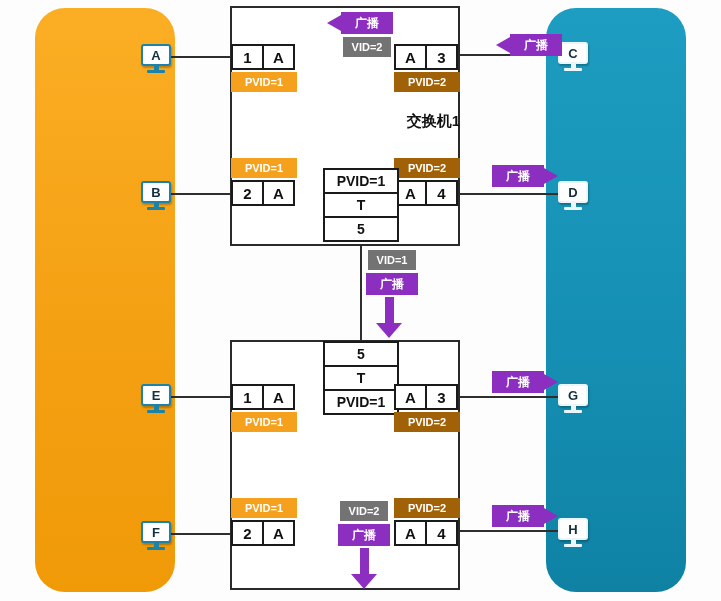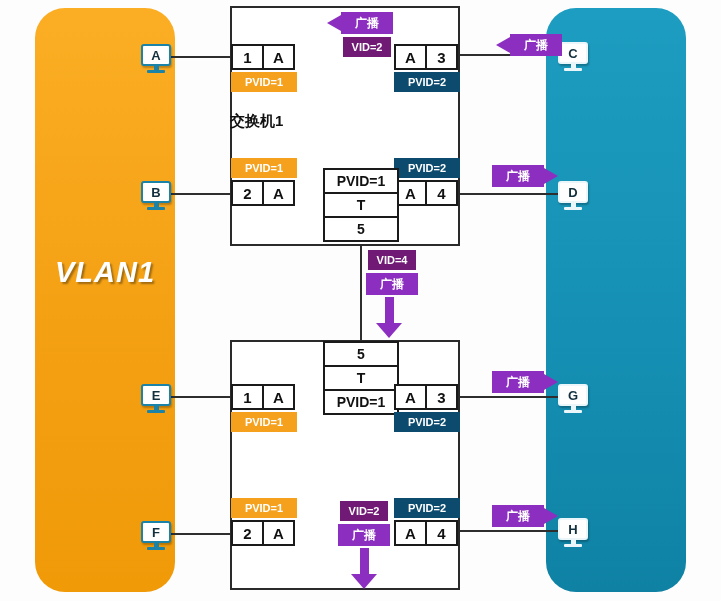--- a/index.html
+++ b/index.html
@@ -12,44 +12,44 @@
   .zone.teal   { left:546px; background:linear-gradient(180deg,#1d9dc1 0%,#1590b4 55%,#0f82a4 100%); }
   .zone-label { position:absolute; width:140px; text-align:center; font-size:29px; font-weight:bold;
                 font-style:italic; color:#ffffff; letter-spacing:1px;
                 text-shadow:2px 2px 2px rgba(0,0,0,0.35); z-index:2; }
 
   .hline { position:absolute; height:2px; background:#2e2e2e; z-index:1; }
   .vline { position:absolute; width:2px;  background:#2e2e2e; z-index:1; }
 
   .switchbox { position:absolute; left:230px; width:230px; background:#ffffff;
                border:2px solid #2a2a2a; z-index:2; }
-  .sw-label { position:absolute; left:230px; width:230px; text-align:left;
+  .sw-label { position:absolute; left:230px; width:230px; text-align:right;
               font-weight:bold; font-size:15px; color:#111; z-index:4; }
 
   .cells { position:absolute; display:flex; z-index:3; }
   .cell { width:33px; height:26px; background:#fff; border:2px solid #1a1a1a;
           font-weight:bold; font-size:15px; color:#111;
           display:flex; align-items:center; justify-content:center; }
   .cell + .cell { margin-left:-2px; }
 
   .tag { position:absolute; width:66px; height:20px; color:#fff; font-weight:bold; font-size:11px;
          display:flex; align-items:center; justify-content:center; z-index:3; }
   .tag.orange { background:#f5a11d; }
-  .tag.teal   { background:#0c4a6e;text-align:center; }
+  .tag.teal   { background:#a16207;text-align:center; }
 
   .vstack { position:absolute; z-index:3; }
   .vstack .vcell { width:76px; height:26px; background:#fff; border:2px solid #1a1a1a;
                    font-weight:bold; font-size:14px; color:#111;
                    display:flex; align-items:center; justify-content:center; }
   .vstack .vcell + .vcell { margin-top:-2px; }
 
   .bcast { position:absolute; width:52px; height:22px; background:#8c2fc0; color:#fff;
            font-weight:bold; font-size:12px; display:flex; align-items:center;
            justify-content:center; z-index:5; }
-  .vidbox { position:absolute; width:48px; height:20px; background:#701a75; color:#fff;
+  .vidbox { position:absolute; width:48px; height:20px; background:#737373; color:#fff;
             font-weight:bold; font-size:11px; display:flex; align-items:center;
             justify-content:center; z-index:5; }
   .arr-left  { position:absolute; width:0; height:0; border-top:8px solid transparent;
                border-bottom:8px solid transparent; border-right:14px solid #8c2fc0; z-index:5; }
   .arr-right { position:absolute; width:0; height:0; border-top:8px solid transparent;
                border-bottom:8px solid transparent; border-left:14px solid #8c2fc0; z-index:5; }
   .down-arrow { position:absolute; width:26px; z-index:5; }
   .down-arrow .stem { width:9px; height:26px; background:#8c2fc0; margin:0 auto; }
   .down-arrow .head { width:0; height:0; border-left:13px solid transparent;
                       border-right:13px solid transparent; border-top:15px solid #8c2fc0; }
@@ -64,21 +64,20 @@
   .pc.on-teal .screen { border-color:#eaf6fa; }
   .pc.on-teal .neck, .pc.on-teal .base { background:#eaf6fa; }
 </style>
 </head>
 <body>
 
 <div class="stage">
 
   <div class="zone orange"></div>
   <div class="zone teal"></div>
-  <div class="zone-label" style="left:35px;top:256px">VLAN1</div>
 
   <div class="hline" style="left:171px;top:56px;width:60px"></div>
   <div class="hline" style="left:171px;top:193px;width:60px"></div>
   <div class="hline" style="left:171px;top:396px;width:60px"></div>
   <div class="hline" style="left:171px;top:533px;width:60px"></div>
   <div class="hline" style="left:459px;top:54px;width:99px"></div>
   <div class="hline" style="left:459px;top:193px;width:99px"></div>
   <div class="hline" style="left:459px;top:396px;width:99px"></div>
   <div class="hline" style="left:459px;top:530px;width:99px"></div>
   <div class="vline" style="left:360px;top:244px;height:98px"></div>
@@ -151,21 +150,21 @@
   <div class="arr-left" style="left:327px;top:15px"></div>
   <div class="bcast" style="left:341px;top:12px">广播</div>
   <div class="vidbox" style="left:343px;top:37px">VID=2</div>
 
   <div class="arr-left" style="left:496px;top:37px"></div>
   <div class="bcast" style="left:510px;top:34px">广播</div>
 
   <div class="bcast" style="left:492px;top:165px">广播</div>
   <div class="arr-right" style="left:544px;top:168px"></div>
 
-  <div class="vidbox" style="left:368px;top:250px">VID=4</div>
+  <div class="vidbox" style="left:368px;top:250px">VID=1</div>
   <div class="bcast" style="left:366px;top:273px">广播</div>
   <div class="down-arrow" style="left:376px;top:297px">
     <div class="stem"></div>
       <div class="head"></div>
   </div>
 
   <div class="bcast" style="left:492px;top:371px">广播</div>
   <div class="arr-right" style="left:544px;top:374px"></div>
 
   <div class="vidbox" style="left:340px;top:501px">VID=2</div>

